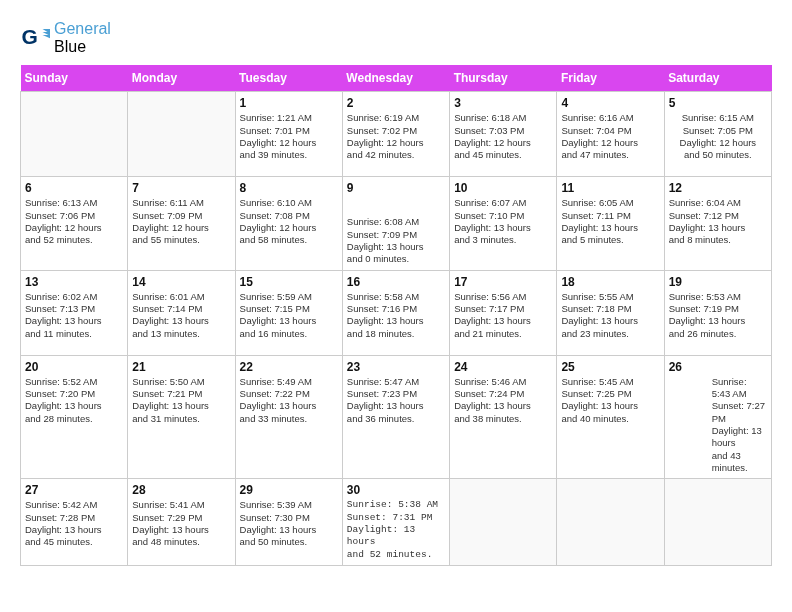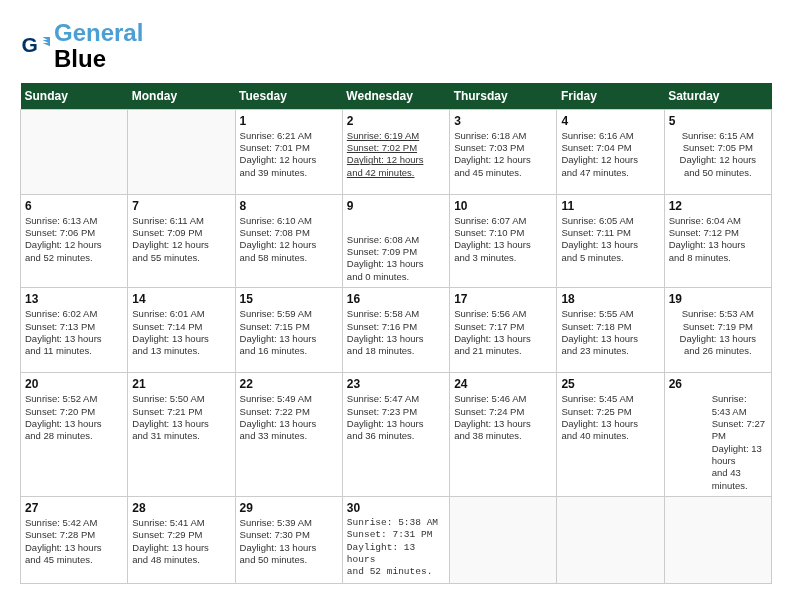--- a/index.html
+++ b/index.html
@@ -14,22 +14,22 @@
       display: flex;
       justify-content: space-between;
       align-items: flex-start;
       margin-bottom: 10px;
     }
     .logo {
       display: flex;
       align-items: center;
     }
     .logo-text {
-      font-size: 24px;
-      font-weight: bold;
+      font-size: 16px;
+      font-weight: normal;
       color: #003366;
       line-height: 1.1;
     }
     .logo-text span {
       color: #4a9fd4;
     }
     .logo-icon {
       width: 30px;
       height: 30px;
       margin-right: 4px;
@@ -45,21 +45,21 @@
     .subtitle {
       font-size: 14px;
       color: #333;
     }
     table {
       width: 100%;
       border-collapse: collapse;
       table-layout: fixed;
     }
     .day-header {
-      background-color: #14532d;
+      background-color: #d946ef;
       color: #fff;
       font-size: 12px;
       font-weight: bold;
       padding: 6px 4px;
       text-align: left;
     }
     td.cal-cell {
       border: 1px solid #ccc;
       vertical-align: top;
       padding: 4px;
@@ -117,28 +117,28 @@
         <th class="day-header">Friday</th>
         <th class="day-header">Saturday</th>
       </tr>
   </thead>
   <tbody id="calendar-body">
       <tr>
         <td class="cal-cell empty"></td>
         <td class="cal-cell empty"></td>
         <td class="cal-cell">
           <div class="day-num">1</div>
-          <div class="cell-info" style="white-space: pre-line;">Sunrise: 6:21 AM
+          <div class="cell-info" style="white-space: pre-line;">Sunrise: 1:21 AM
 Sunset: 7:01 PM
 Daylight: 12 hours
 and 39 minutes.</div>
         </td>
         <td class="cal-cell">
           <div class="day-num">2</div>
-          <div class="cell-info" style="white-space: pre-line; text-decoration: underline;">Sunrise: 6:19 AM
+          <div class="cell-info" style="white-space: pre-line;">Sunrise: 6:19 AM
 Sunset: 7:02 PM
 Daylight: 12 hours
 and 42 minutes.</div>
         </td>
         <td class="cal-cell">
           <div class="day-num">3</div>
           <div class="cell-info" style="white-space: pre-line;">Sunrise: 6:18 AM
 Sunset: 7:03 PM
 Daylight: 12 hours
 and 45 minutes.</div>
@@ -247,21 +247,21 @@
         </td>
         <td class="cal-cell">
           <div class="day-num">18</div>
           <div class="cell-info" style="white-space: pre-line;">Sunrise: 5:55 AM
 Sunset: 7:18 PM
 Daylight: 13 hours
 and 23 minutes.</div>
         </td>
         <td class="cal-cell">
           <div class="day-num">19</div>
-          <div class="cell-info" style="white-space: pre-line; text-align: center;">Sunrise: 5:53 AM
+          <div class="cell-info" style="white-space: pre-line;">Sunrise: 5:53 AM
 Sunset: 7:19 PM
 Daylight: 13 hours
 and 26 minutes.</div>
         </td>
       </tr>
       <tr>
         <td class="cal-cell">
           <div class="day-num">20</div>
           <div class="cell-info" style="white-space: pre-line;">Sunrise: 5:52 AM
 Sunset: 7:20 PM

